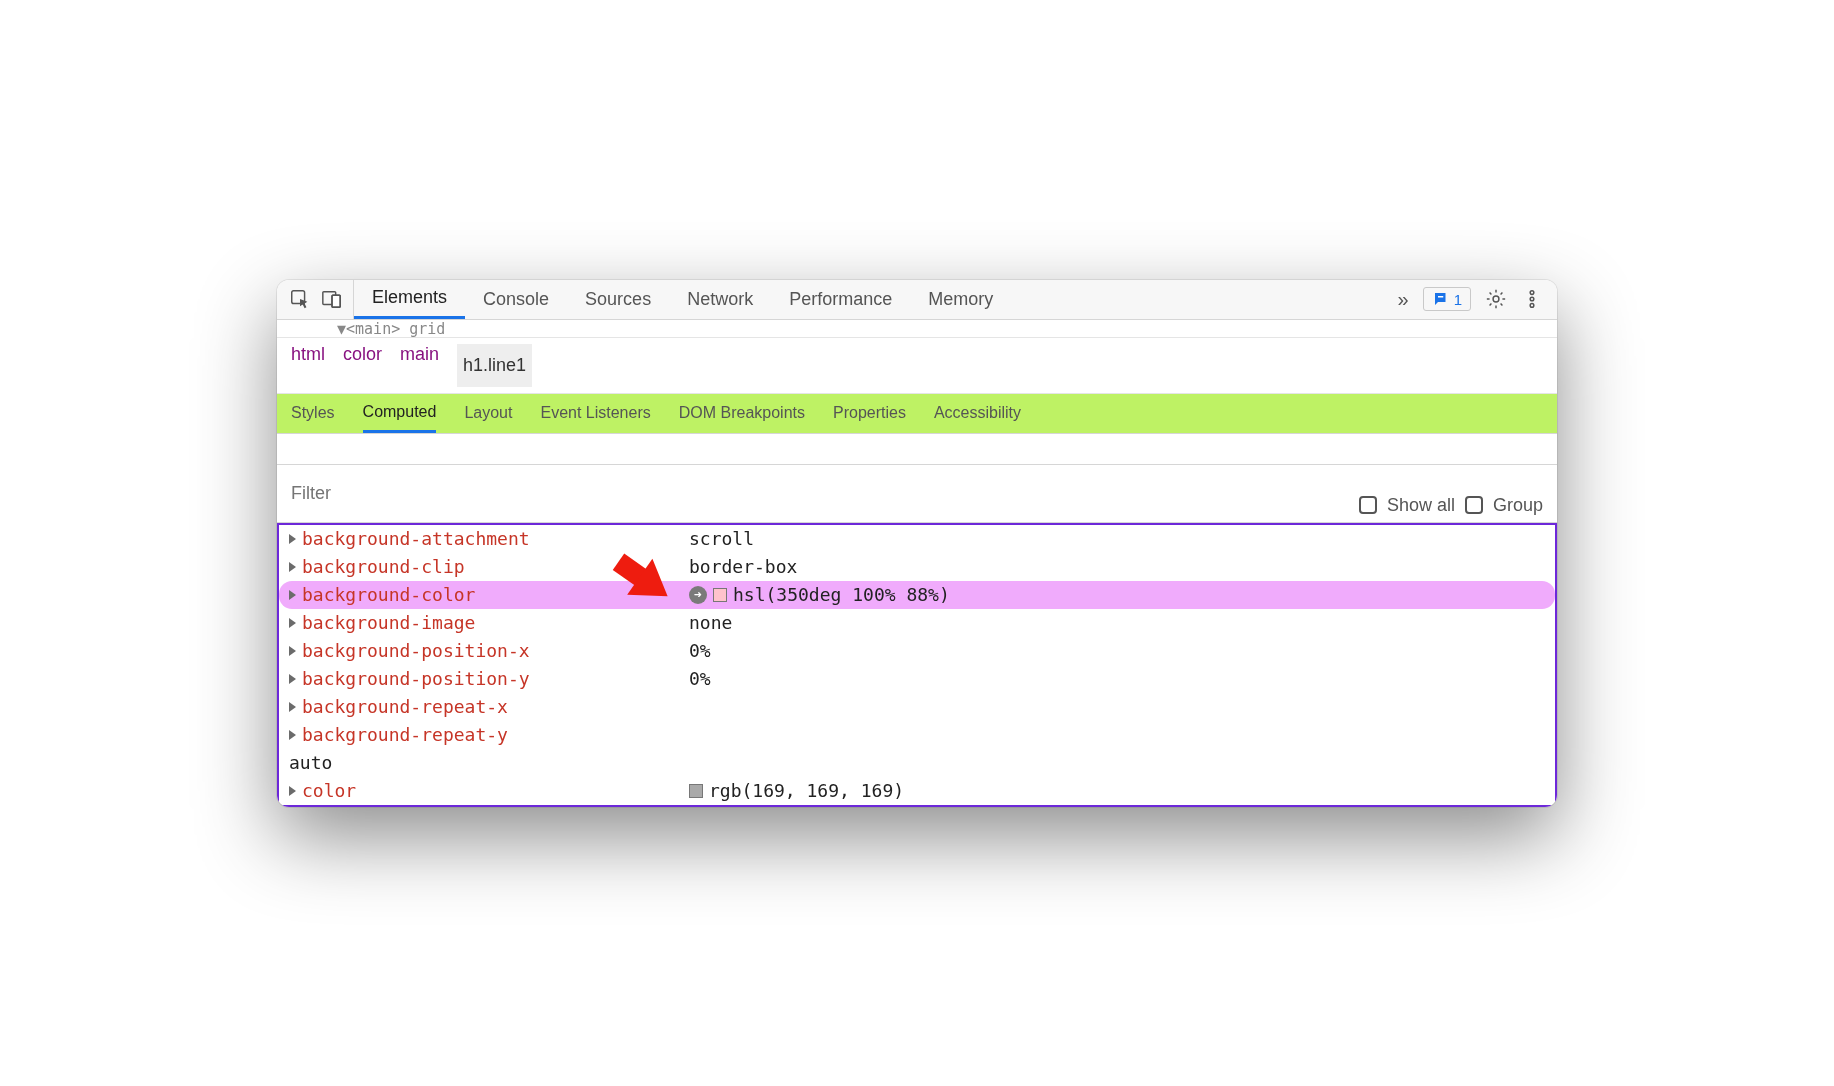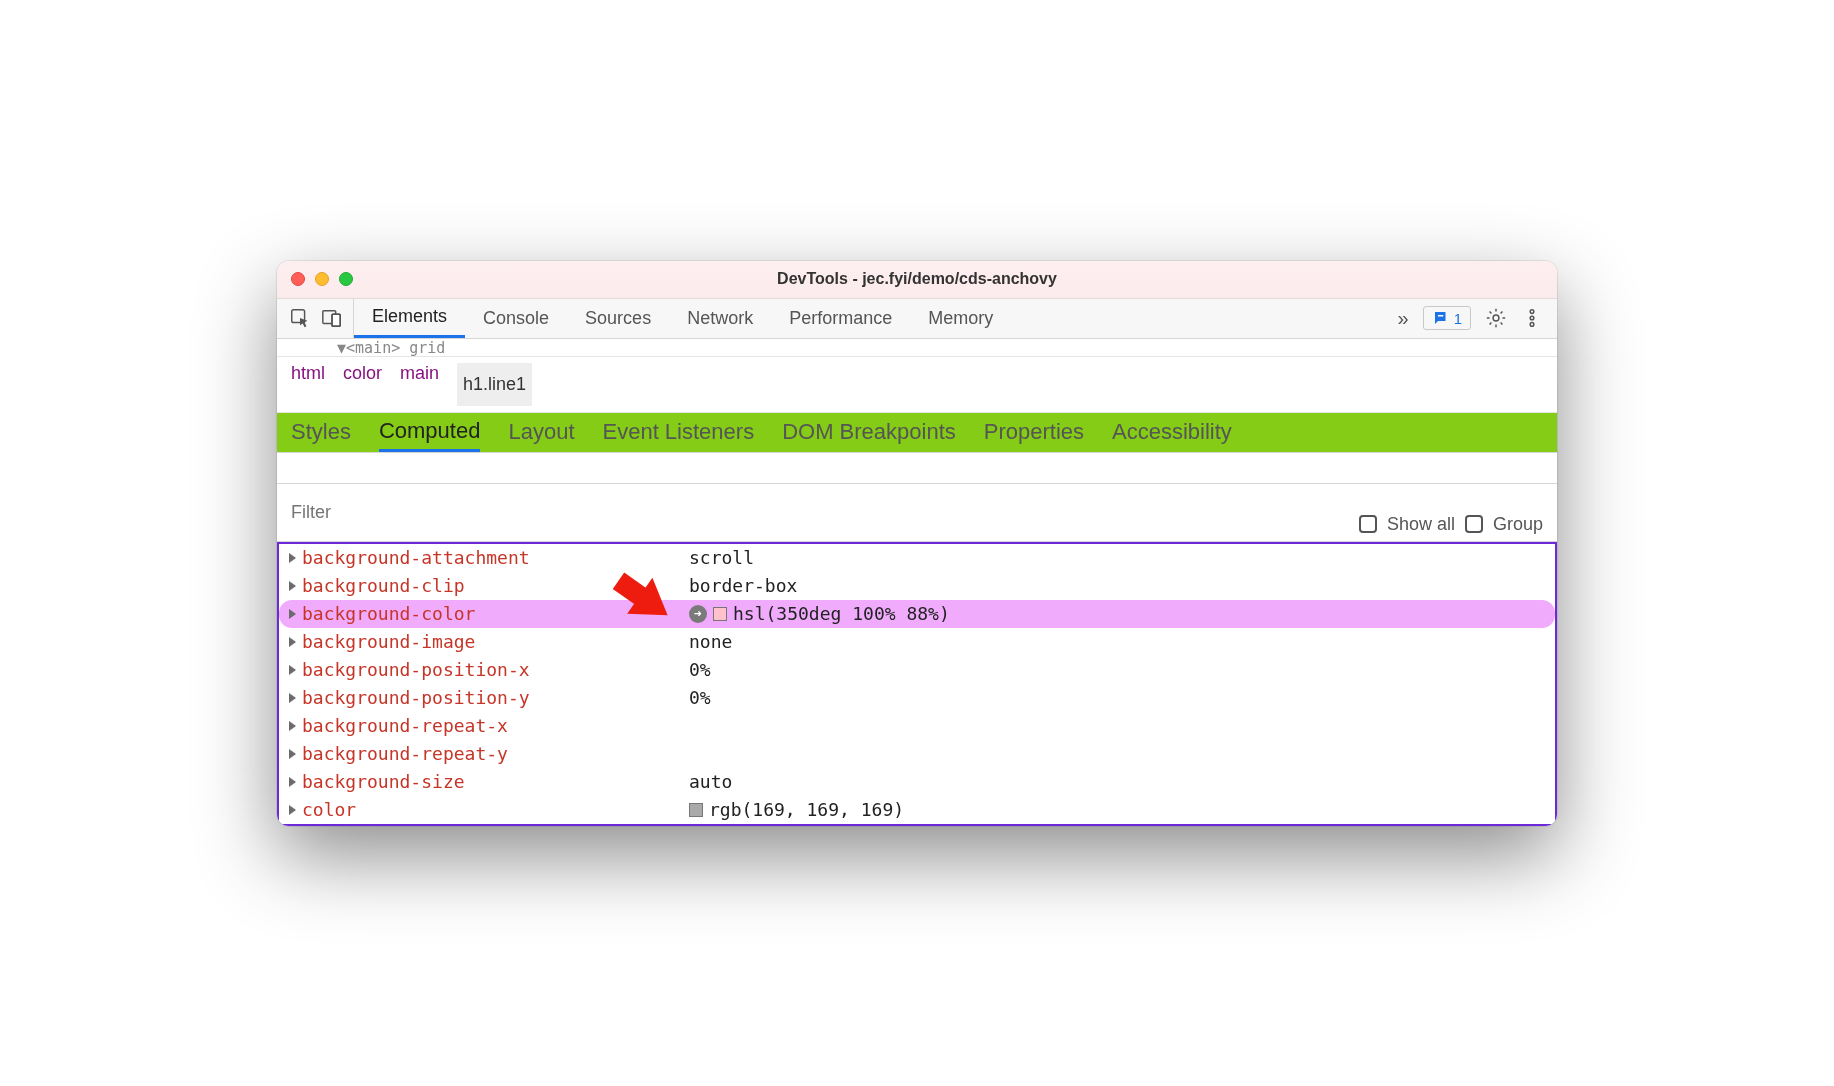--- a/index.html
+++ b/index.html
@@ -77,22 +77,22 @@
     font-size:18px;
   }
   .breadcrumb span { color:#881280; }
   .breadcrumb span.sel { background:#eee; padding:11px 6px; color:#333; }
 
   
   .panel-tabs {
     display:flex; gap:28px; padding:0 14px;
     height:40px; align-items:center;
     border-bottom:1px solid #d6d6d6;
-    background:#84cc16;
-    font-size:22px; color:#555;
+    background:#bef264;
+    font-size:16px; color:#555;
   }
   .panel-tabs .pt.active{ color:#222; border-bottom:3px solid #1a73e8; font-weight:500; height:100%; display:flex; align-items:center;}
   .panel-tabs .pt { height:100%; display:flex; align-items:center; }
 
   
   .filter-row{
     display:flex; align-items:center; gap:14px;
     padding:6px 14px;
     border-top:1px solid #d6d6d6;
     border-bottom:1px solid #d6d6d6;
@@ -148,28 +148,20 @@
     left:333px; top:27px;
     pointer-events:none;
   }
   .props-outer{ position:relative; }
 </style>
 </head>
 <body>
 
 <div class="mac-window">
 
-  <div class="titlebar">
-    <div class="traffic-lights">
-      <div class="tl red"></div>
-      <div class="tl yellow"></div>
-      <div class="tl green"></div>
-    </div>
-    <div class="titlebar-title">DevTools - jec.fyi/demo/cds-anchovy</div>
-  </div>
 
   <div class="main-tabs">
     <div class="mt-left">
       <svg class="icon" viewBox="0 0 24 24">
           <rect x="3" y="3" width="14" height="14" rx="2"></rect>
           <path d="M12 12 l8 3 -3 2 2 4 -2 1 -2-4 -3 2 z" fill="#555" stroke="none"></path>
         </svg>
       <svg class="icon" viewBox="0 0 24 24">
           <rect x="2" y="4" width="14" height="14" rx="1"></rect>
           <rect x="12" y="8" width="9" height="13" rx="1" fill="#fff"></rect>
@@ -307,24 +299,20 @@
         <div class="prop-row">
           <div class="prop-name">
             <span class="tri"></span>
             <span>background-repeat-y</span>
           </div>
           <div class="prop-val">
             <span></span>
           </div>
         </div>
         <div class="prop-row">
-          <div class="prop-name">
-            <span class="tri"></span>
-            <span>background-size</span>
-          </div>
           <div class="prop-val">
             <span>auto</span>
           </div>
         </div>
         <div class="prop-row">
           <div class="prop-name">
             <span class="tri"></span>
             <span>color</span>
           </div>
           <div class="prop-val">

